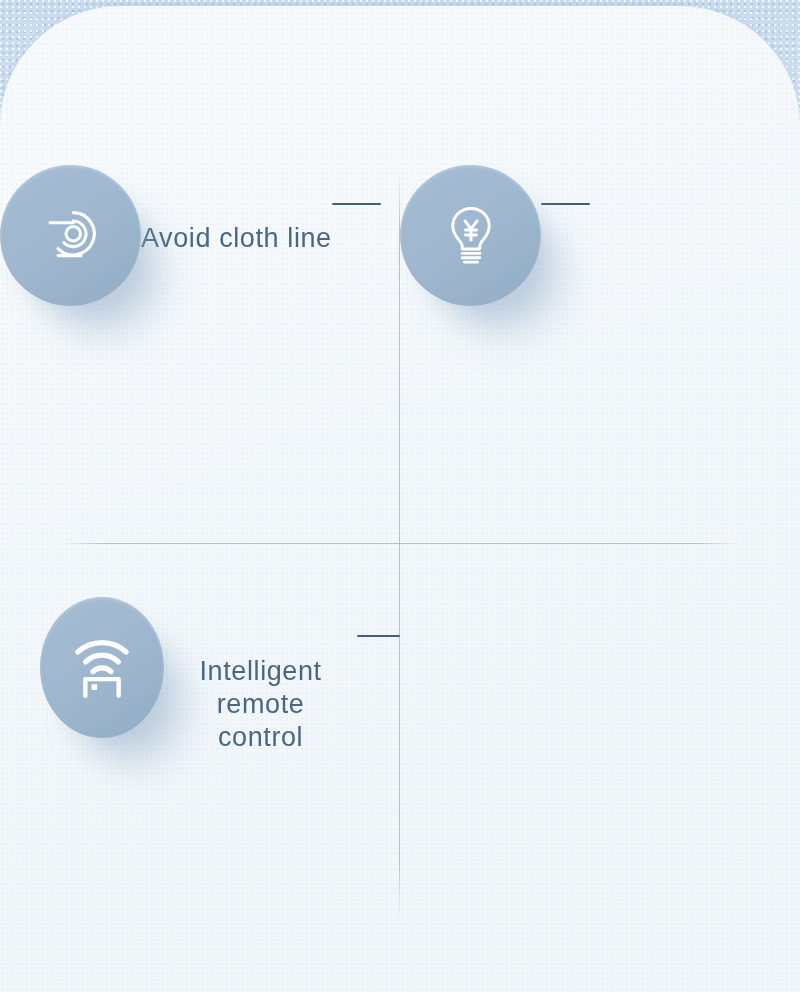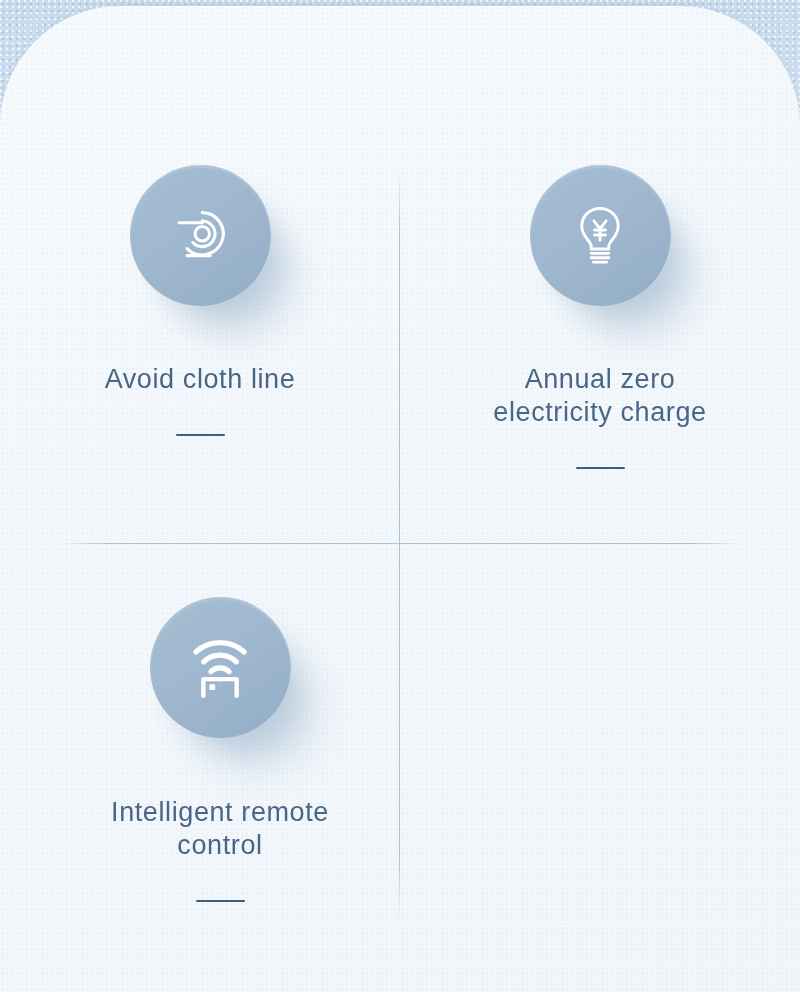--- a/index.html
+++ b/index.html
@@ -80,22 +80,21 @@
     top: 0;
     width: 800px;
     height: 986px;
     display: grid;
     grid-template-columns: 400px 400px;
     grid-template-rows: 531px 455px;
   }
   .cell {
     position: relative;
     display: flex;
-    flex-direction: column;
-    align-items: center;
+    flex-direction: row;
   }
   .cell.r1 { padding-top: 159px; }
   .cell.r2 { padding-top: 60px; margin-left: 40px; }
 
   
   .badge {
     position: relative;
     width: 141px;
     height: 141px;
     border-radius: 50%;
@@ -172,22 +171,20 @@
               <path d="M24.2 47.4h15.6"></path>
               <path d="M24.2 51.3h15.6"></path>
               <path d="M26.1 55.2h11.8"></path>
               <path d="M26.6 18.6 32 25.6 37.4 18.6"></path>
               <path d="M27.1 26.6h9.8"></path>
               <path d="M27.1 31.1h9.8"></path>
               <path d="M32 25.6v10.2"></path>
             </svg>
           </span>
         </div>
-        <div class="label">Annual zero
-electricity charge</div>
         <div class="dash"></div>
       </div>
 
       <div class="cell r2">
         <div class="badge">
           <span>
             <svg viewBox="0 0 64 64" fill="none" stroke="#ffffff" stroke-linecap="round" stroke-linejoin="round">
               <path d="M10.5 17.8C16.3 12.4 23.8 9.4 32 9.4s15.7 3 21.5 8.4" stroke-width="5.2"></path>
               <path d="M17.4 26.6c4-3.8 9.1-6 14.6-6s10.6 2.2 14.6 6" stroke-width="5.2"></path>
               <path d="M23.9 35.2c2.2-2.1 5-3.3 8.1-3.3s5.9 1.2 8.1 3.3" stroke-width="5.2"></path>

